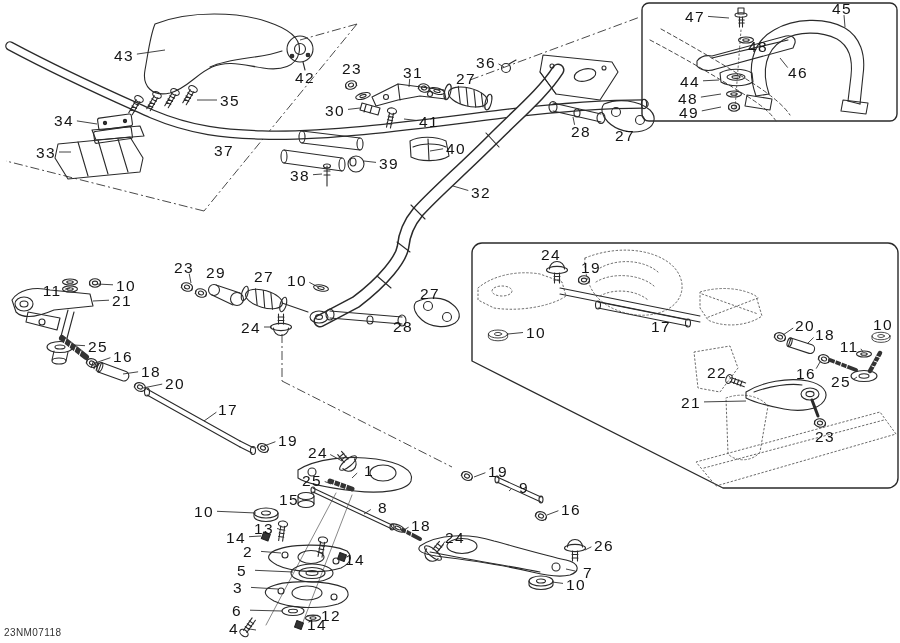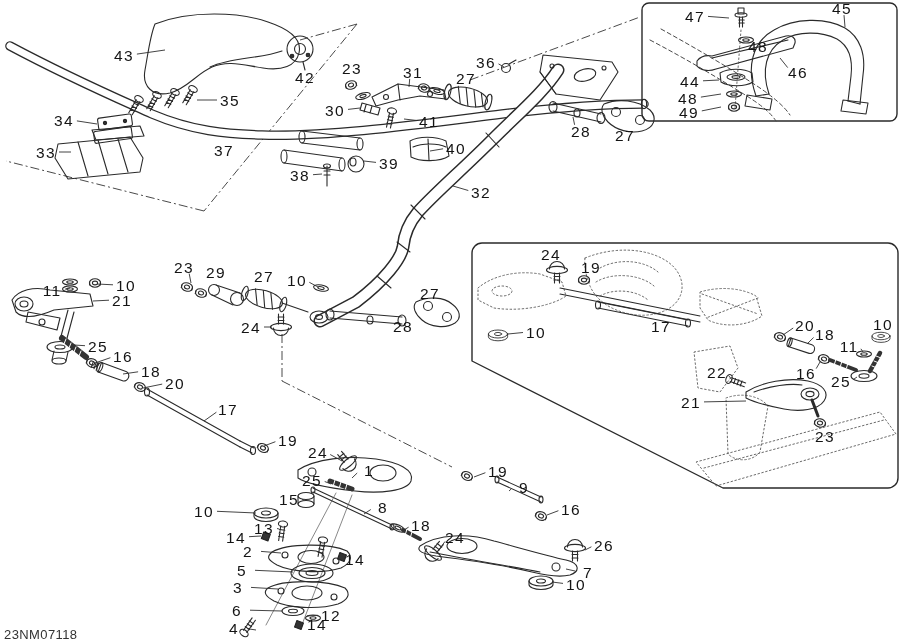--- a/index.html
+++ b/index.html
@@ -1,19 +1,19 @@
 <!DOCTYPE html>
 <html><head>
 <meta charset="utf-8">
 <style>
   html,body{margin:0;padding:0;background:#fff}
   body{width:900px;height:643px;overflow:hidden;font-family:"Liberation Sans",sans-serif}
   .stage{position:relative;width:900px;height:643px;background:#fff}
   .stage>svg{position:absolute;left:0;top:0}
-  .partnum{position:absolute;left:4px;top:627px;font-size:13px;color:#333;letter-spacing:.4px}
+  .partnum{position:absolute;left:4px;top:627px;font-size:10px;color:#333;letter-spacing:.4px}
   text.callout{font-family:"Liberation Sans",sans-serif;font-size:15.5px;fill:#141414;letter-spacing:1.3px}
   .art{stroke:#2a2a2a;fill:none;stroke-width:1.1;stroke-linecap:round;stroke-linejoin:round}
   .thin{stroke-width:.7;stroke:#555}
   .dashdot{stroke:#4a4a4a;stroke-width:1;stroke-dasharray:9 3 2 3;fill:none}
   .phantom{stroke:#5a5a5a;stroke-width:.9;stroke-dasharray:1.6 2.4;fill:none}
   .dashed{stroke:#4a4a4a;stroke-width:1;stroke-dasharray:4 3;fill:none}
   .tube-o{stroke:#2a2a2a;fill:none;stroke-linecap:round}
   .tube-i{stroke:#fff;fill:none;stroke-linecap:round}
   .dark{fill:#333;stroke:#222}
   .leader{stroke:#2f2f2f;stroke-width:.9;fill:none}

